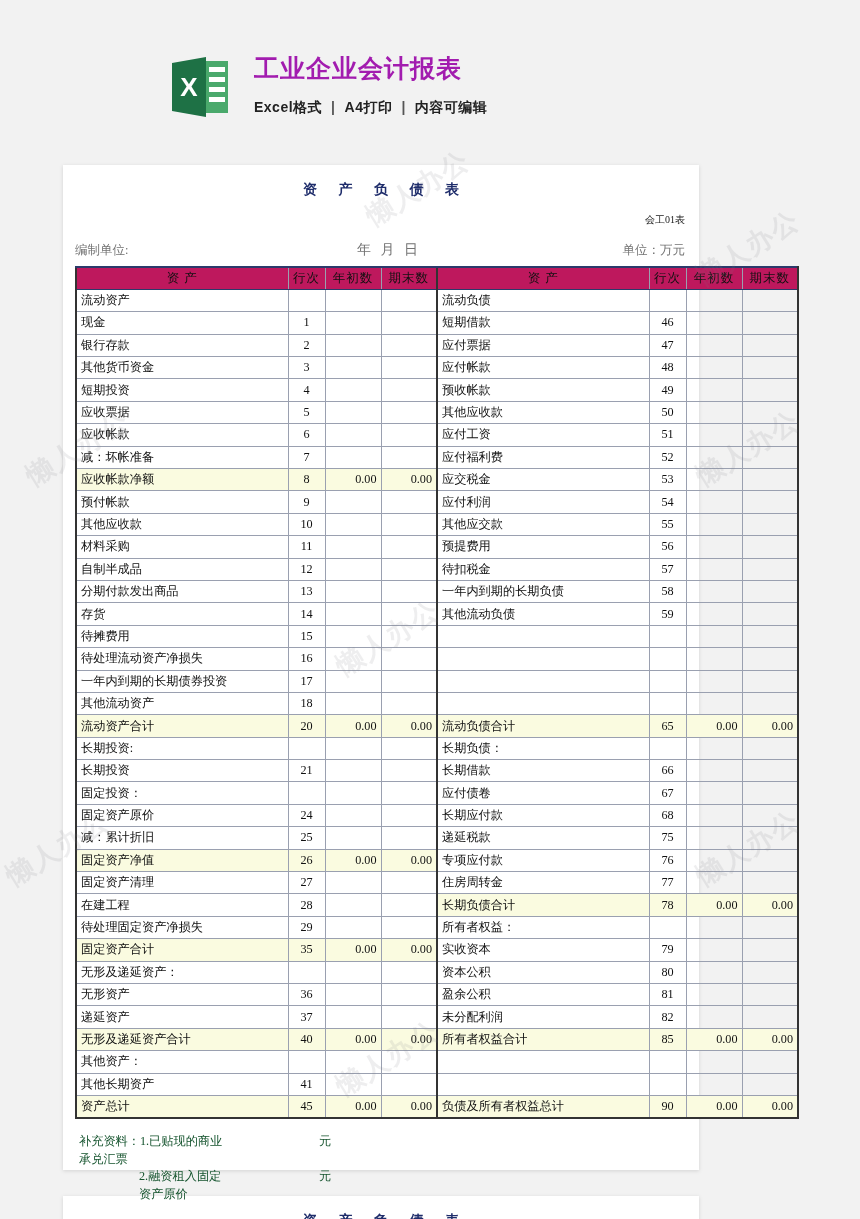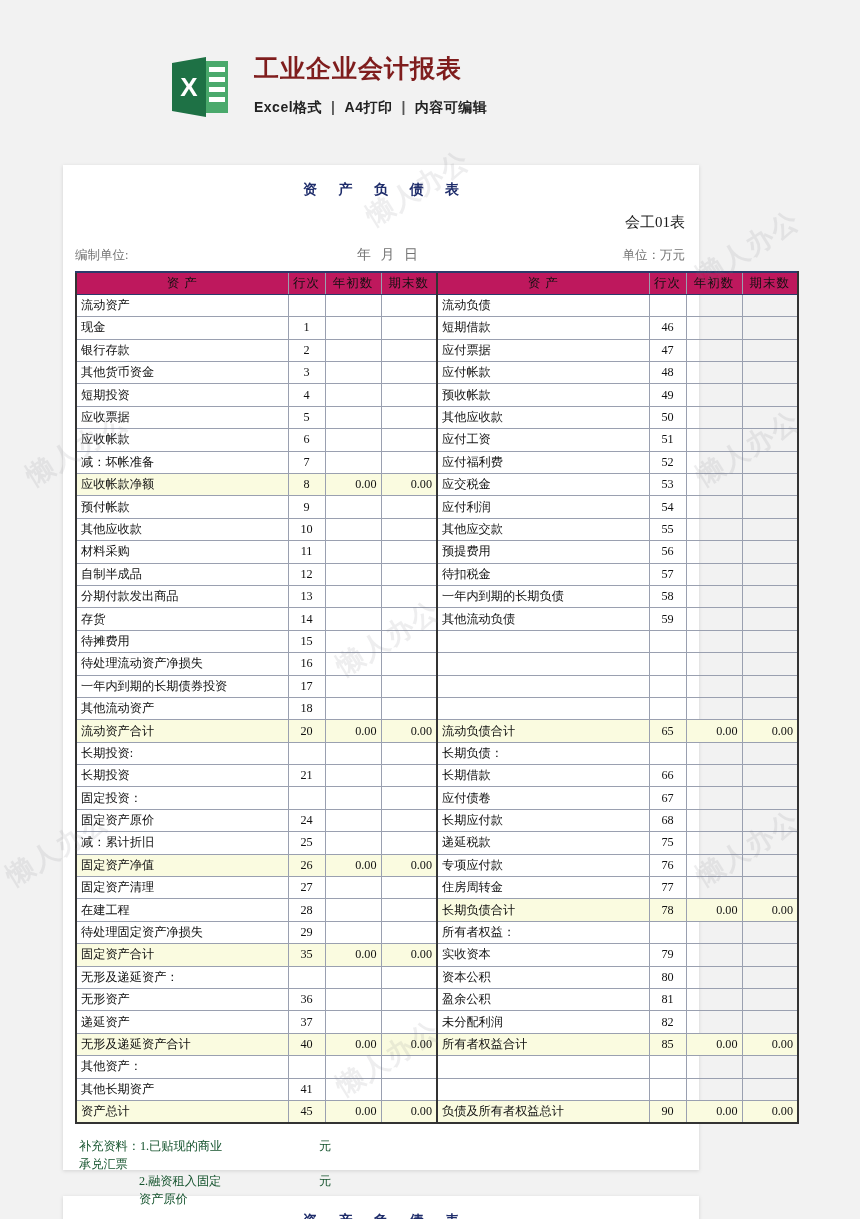--- a/index.html
+++ b/index.html
@@ -30,21 +30,21 @@
     position:absolute; left:0; right:0; top:50%; transform:translateY(-50%);
     text-align:center; color:#fff; font:bold 26px "Liberation Sans",sans-serif;
   }
   .xls-logo .rt { position:absolute; left:34px; top:4px; width:22px; height:52px; background:#4aa96c; }
   .xls-logo .rt i {
     position:absolute; left:3px; width:16px; height:5px; background:#fff; display:block;
   }
   .hdr-text { margin-left:26px; }
   .hdr-title {
     font:bold 25px "Liberation Sans","DejaVu Sans",sans-serif;
-    color:#7f1d1d; letter-spacing:1px; line-height:1.1;
+    color:#a21caf; letter-spacing:1px; line-height:1.1;
   }
   .hdr-sub {
     margin-top:16px;
     font:bold 14px "Liberation Sans","DejaVu Sans",sans-serif;
     color:#222; letter-spacing:.5px;
   }
   .hdr-sub .sep { color:#555; padding:0 9px; font-weight:bold; }
 
   
   .sheet {
@@ -56,21 +56,21 @@
   #sheet2 { top:1196px; height:120px; }
 
   .sheet-pad { padding:0 12px; position:relative; z-index:2; }
 
   .rpt-title {
     text-align:center;
     font:bold 14px "Liberation Serif","DejaVu Serif",serif;
     color:#1f2d6b; letter-spacing:9px; padding-top:16px; padding-left:9px;
   }
   .meta-right {
-    text-align:right; font-size:15px; color:#1a1a1a; padding-top:14px; padding-right:2px;
+    text-align:right; font-size:10px; color:#1a1a1a; padding-top:14px; padding-right:2px;
   }
   .meta-row {
     display:flex; justify-content:space-between; align-items:flex-end;
     font-size:12.5px; color:#737373; margin-top:15px; padding-right:2px;
   }
   .meta-mid { position:absolute; left:50%; transform:translateX(-24px); font-size:14px; letter-spacing:3px;}
 
   
   table.bs {
     border-collapse:collapse; width:708px; margin:7px auto 0 auto;

